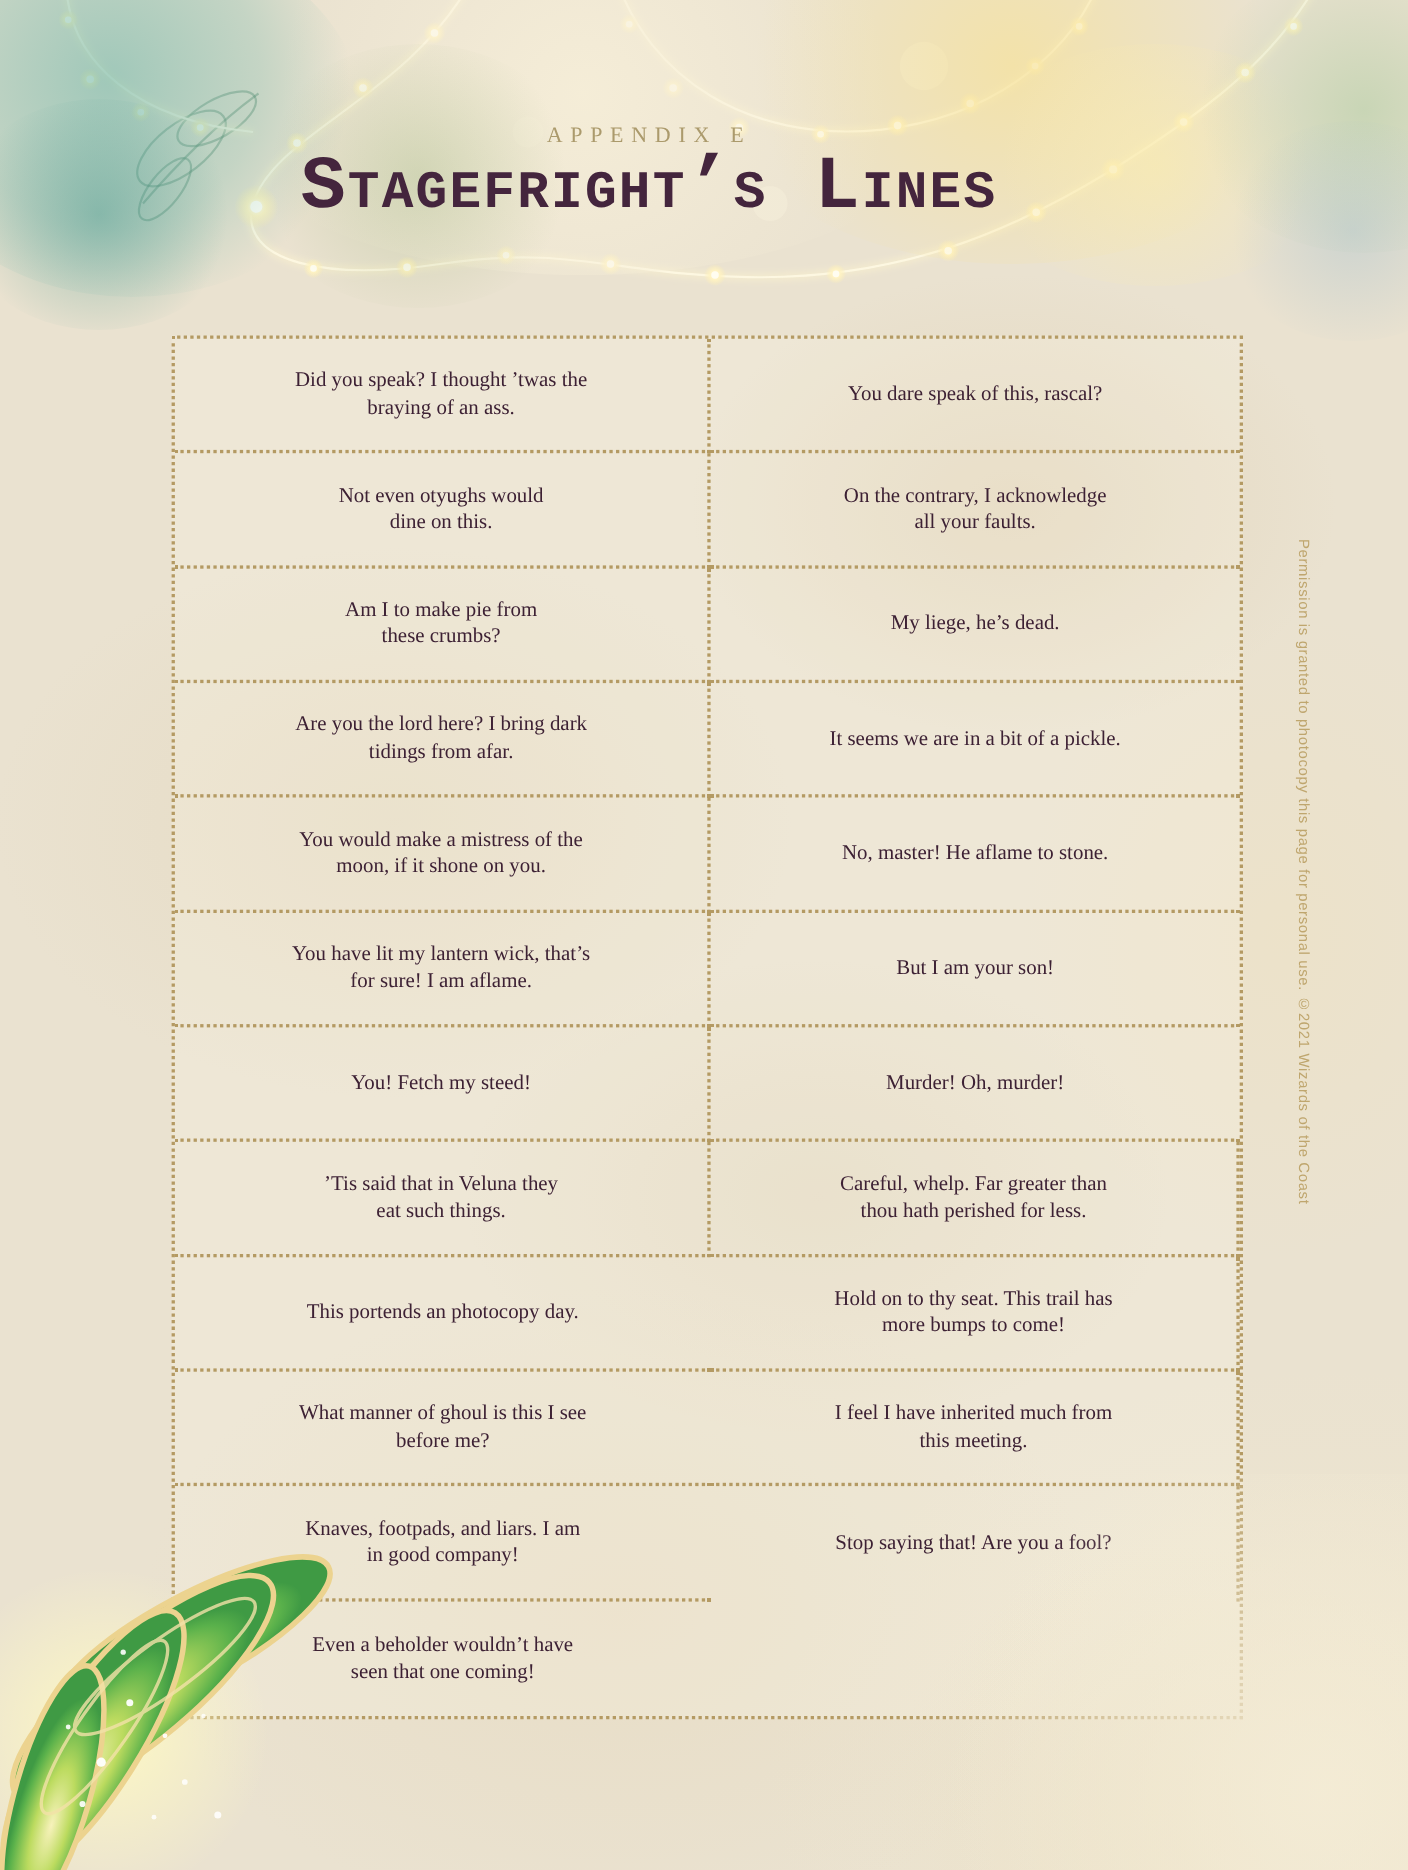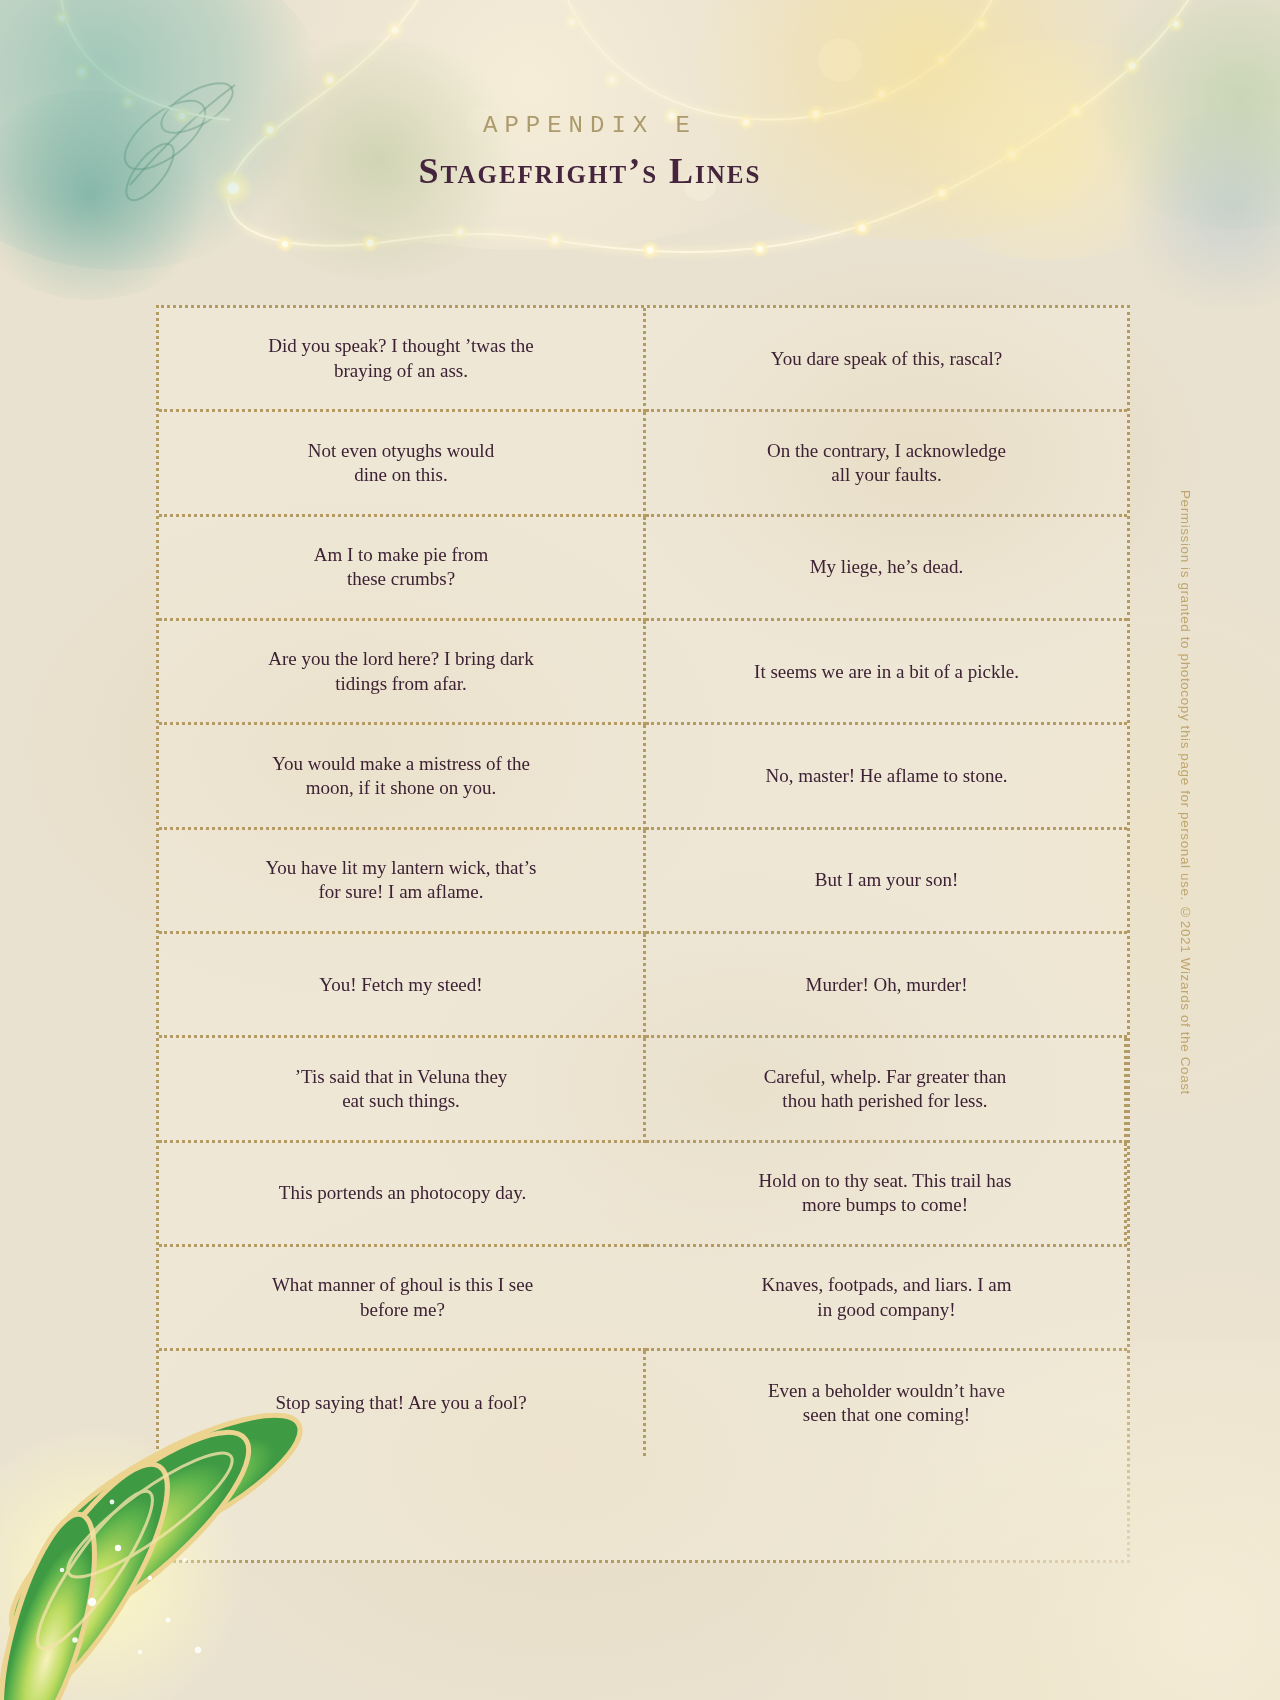--- a/index.html
+++ b/index.html
@@ -39,27 +39,27 @@
   
   .decor-bottom-right{position:absolute;right:0;bottom:0;width:520px;height:360px;pointer-events:none;
     background:
       radial-gradient(circle at 85% 80%, rgba(244,236,214,0.9), rgba(244,236,214,0) 65%),
       radial-gradient(circle at 60% 95%, rgba(235,224,196,0.6), rgba(235,224,196,0) 60%);}
   .decor-bottom-left{position:absolute;left:0;top:1320px;width:320px;height:380px;pointer-events:none;}
   
   .header{position:absolute;left:0;top:0;width:1180px;text-align:center;}
   .appendix-label{
     position:relative;margin-top:112px;
-    font-size:24px;letter-spacing:7px;color:#ab9a6c;
+    font-size:20px;letter-spacing:7px;color:#ab9a6c;
+    font-family:Liberation Serif, serif;}
+  .page-title{
+    position:relative;margin-top:2px;
+    font-variant:small-caps;font-weight:bold;
+    font-size:68px;line-height:1;letter-spacing:2px;color:#44253d;
     font-family:Liberation Mono, monospace;}
-  .page-title{
-    position:relative;margin-top:14px;
-    font-variant:small-caps;font-weight:bold;
-    font-size:36px;line-height:1;letter-spacing:2px;color:#44253d;
-    font-family:Liberation Serif, serif;}
   
   .lines-table{
     position:absolute;left:156px;top:305px;
     width:968px;height:1252px;
     border:3px dotted #b49a63;
     display:grid;
     grid-template-columns:487px 1fr;
     grid-template-rows:repeat(12, 1fr);
     background:rgba(250,246,233,0.25);
   }
@@ -226,20 +226,22 @@
     <div class="cell col-right">Murder! Oh, murder!</div>
     <div class="cell col-left">’Tis said that in Veluna they
 eat such things.</div>
     <div class="cell col-left">Careful, whelp. Far greater than
 thou hath perished for less.</div>
     <div class="cell col-right">This portends an photocopy day.</div>
     <div class="cell col-left">Hold on to thy seat. This trail has
 more bumps to come!</div>
     <div class="cell col-right">What manner of ghoul is this I see
 before me?</div>
+    <div class="cell col-left">I feel I have inherited much from
+this meeting.</div>
     <div class="cell col-right">Knaves, footpads, and liars. I am
 in good company!</div>
     <div class="cell col-left row-last">Stop saying that! Are you a fool?</div>
     <div class="cell col-right row-last">Even a beholder wouldn’t have
 seen that one coming!</div>
   </div>
 
   <div class="photocopy-notice">Permission is granted to photocopy this page for personal use. ©2021 Wizards of the Coast</div>
 
   <div class="decor-bottom-left">

